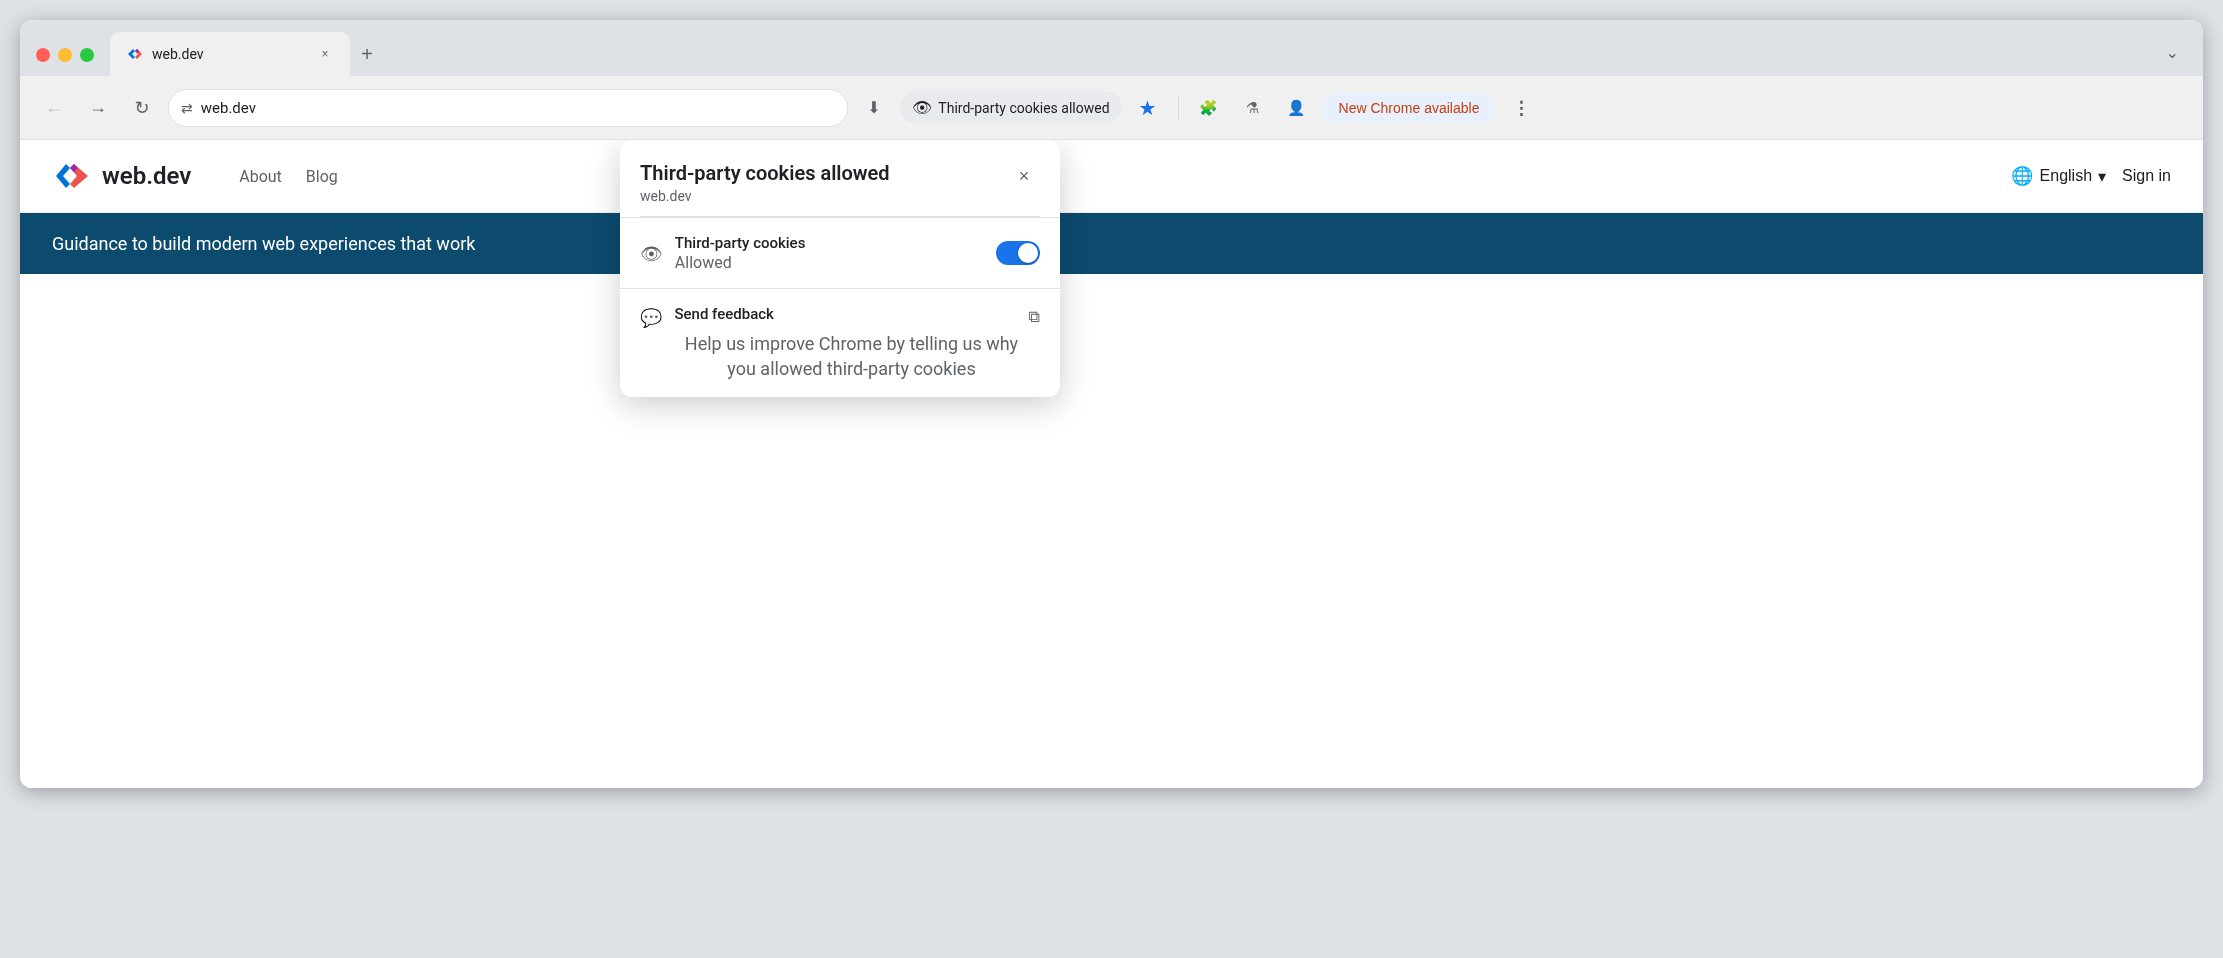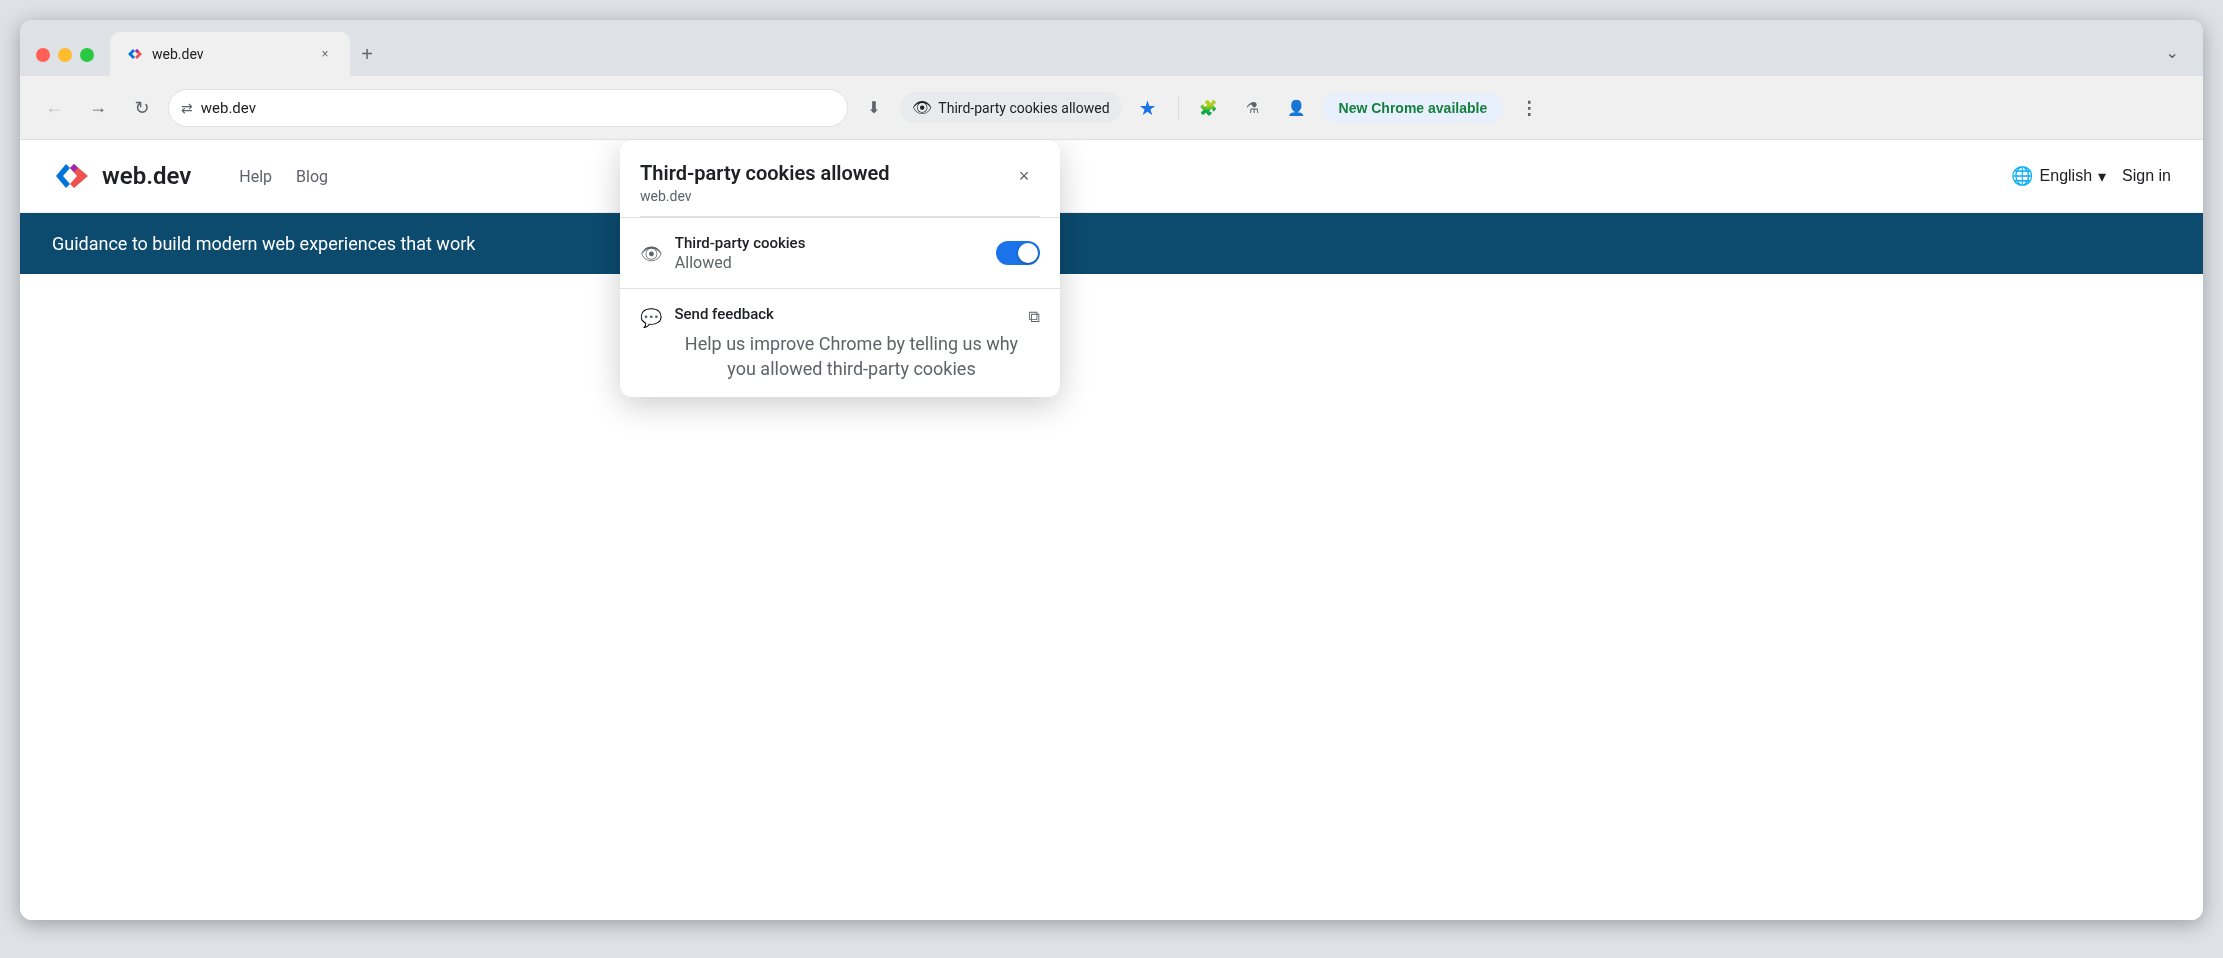--- a/index.html
+++ b/index.html
@@ -11,21 +11,21 @@
       overflow: hidden;
     }
 
     
     .browser-window {
       background: #f0f0f0;
       border-radius: 12px;
       margin: 20px;
       box-shadow: 0 4px 20px rgba(0,0,0,0.3);
       overflow: hidden;
-      height: 900px;
+      height: 768px;
     }
 
     
     .tab-bar {
       background: #dee1e6;
       height: 56px;
       display: flex;
       align-items: flex-end;
       padding: 0 16px;
       gap: 0;
@@ -177,22 +177,22 @@
       color: #1a73e8;
       font-size: 20px;
     }
 
     .new-chrome-btn {
       background: #e8f0fe;
       border: none;
       border-radius: 20px;
       padding: 7px 16px;
       font-size: 14px;
-      color: #15803d;
-      font-weight: 700;
+      color: #c2410c;
+      font-weight: 400;
       cursor: pointer;
       display: flex;
       align-items: flex-start;
       gap: 4px;
     }
 
     .vertical-divider {
       width: 1px;
       height: 24px;
       background: #dadce0;
@@ -550,21 +550,21 @@
 
         <svg class="logo-icon" viewBox="0 0 40 40" fill="none" xmlns="http://www.w3.org/2000/svg">
           <path d="M4 20L14 8L18 12L11 20L18 28L14 32L4 20Z" fill="#0074d9"></path>
           <path d="M18 12L22 8L36 20L22 32L18 28L25 20L18 12Z" fill="#ef5350"></path>
           <path d="M18 12L22 8L26 12L22 16L18 12Z" fill="#9c27b0"></path>
         </svg>
         <span class="logo-text">web.dev</span>
       </div>
 
       <nav class="site-nav">
-        <a class="site-nav-item">Help</a>
+        <a class="site-nav-item">About</a>
         <a class="site-nav-item">Blog</a>
       </nav>
 
       <div class="site-header-right">
         <button class="lang-btn">
           <span style="font-size:18px;">🌐</span>
           <span>English</span>
           <span>▾</span>
         </button>
         <button class="sign-in-btn">Sign in</button>

